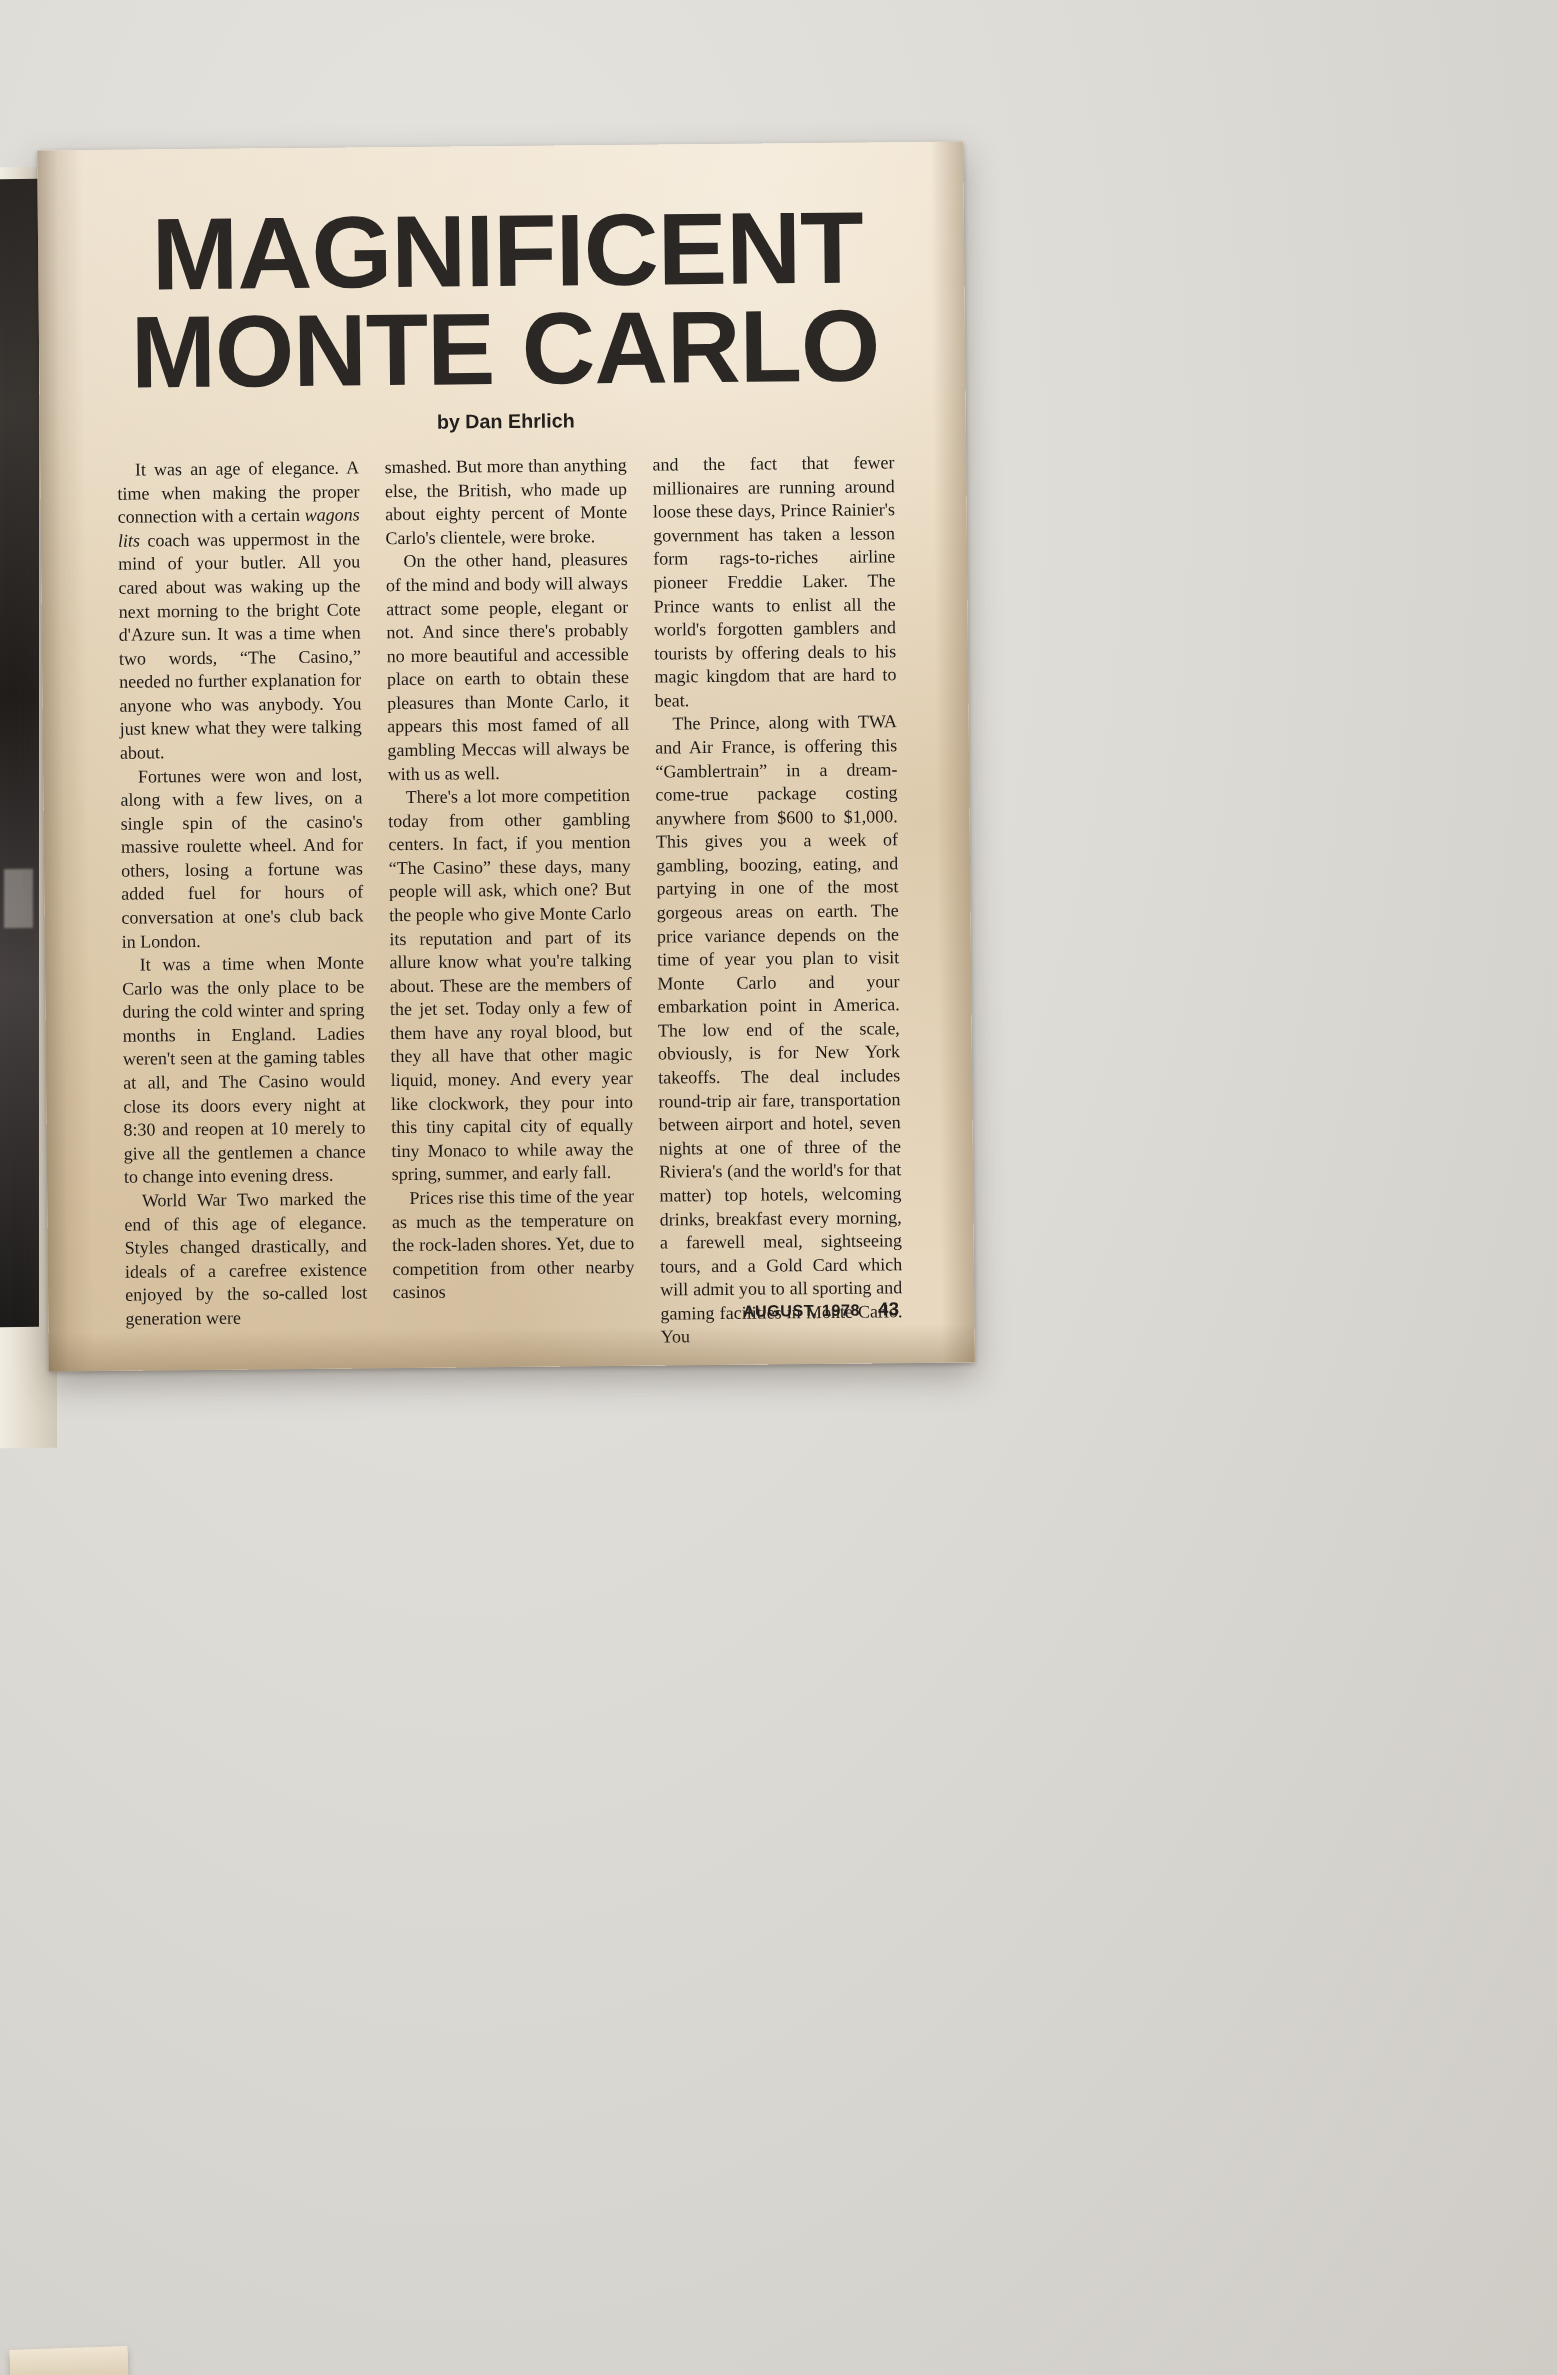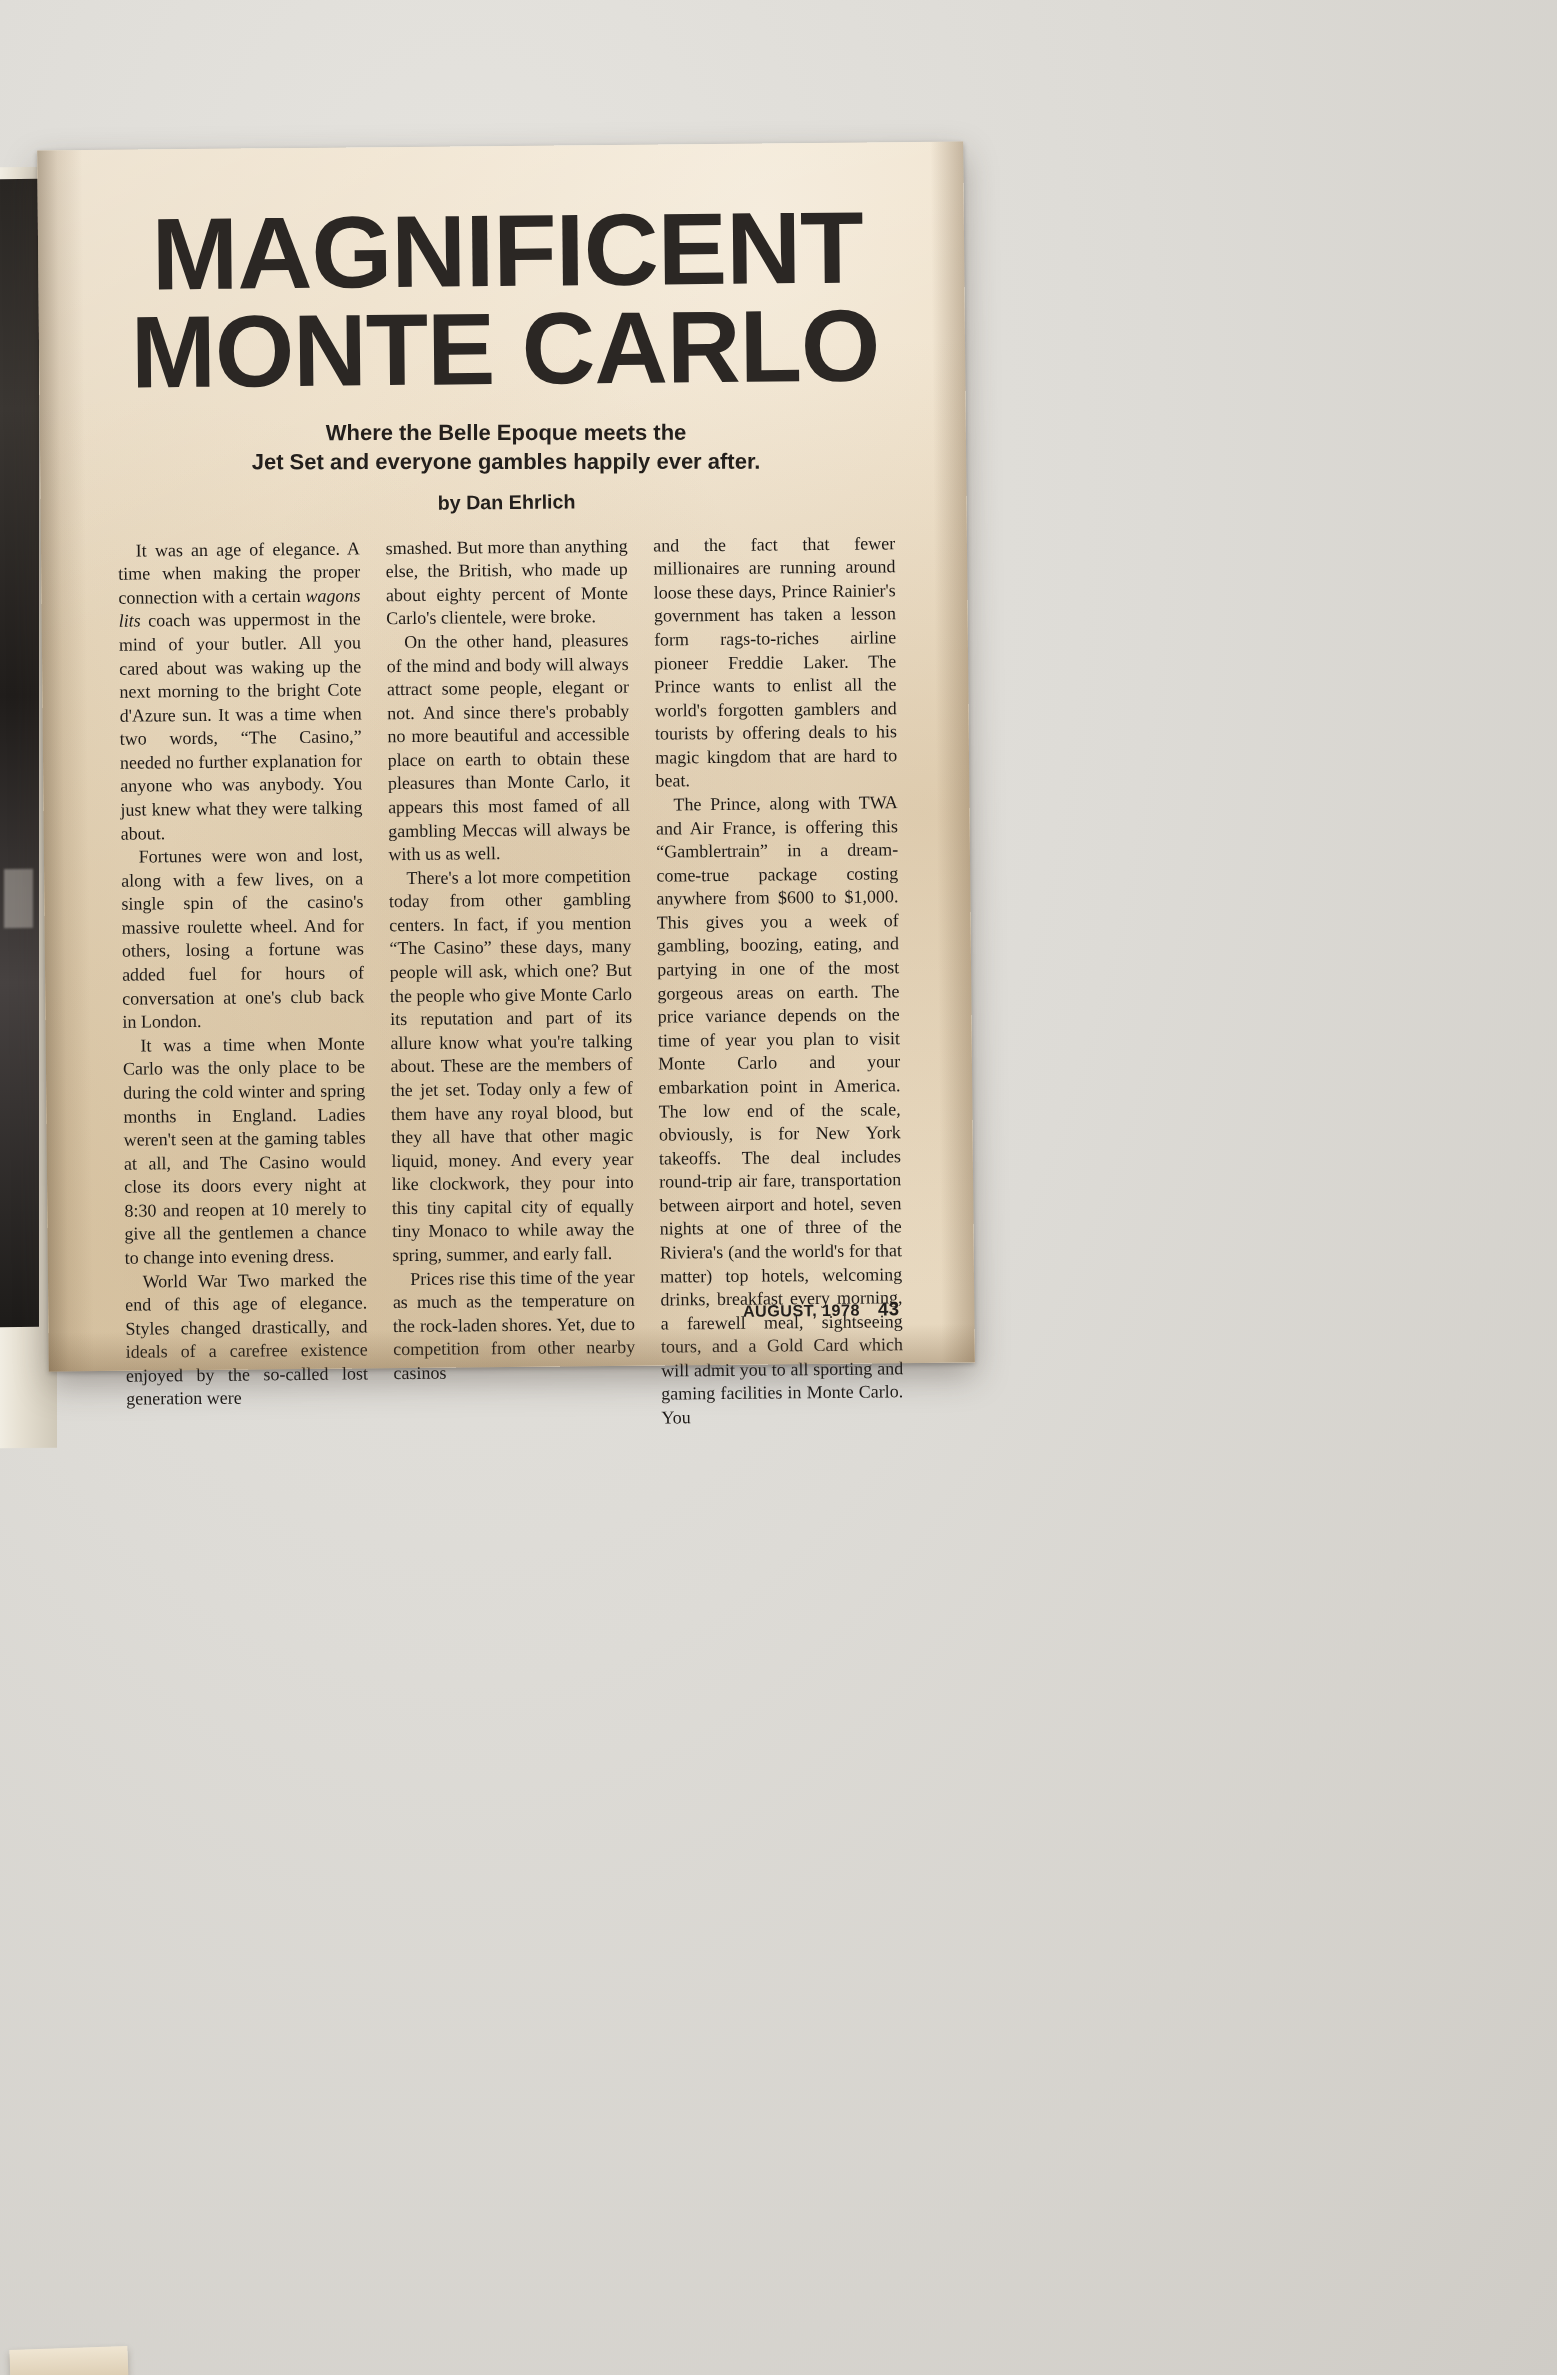--- a/index.html
+++ b/index.html
@@ -204,24 +204,20 @@
     <div class="stain-a"></div>
     <div class="sheen"></div>
 
     <div class="content">
 
       <div class="headline">
         <span class="l1">MAGNIFICENT</span>
         <span class="l2">MONTE CARLO</span>
       </div>
 
-      <div class="deck">
-        <span class="d1">Where the Belle Epoque meets the</span>
-        <span class="d2">Jet Set and everyone gambles happily ever after.</span>
-      </div>
 
       <div class="byline">by Dan Ehrlich</div>
 
       <div class="cols">
 
         <div class="col">
           <p class="first"><span>It was an age of elegance. A time when making the proper connection with a certain </span><i>wagons lits</i><span> coach was uppermost in the mind of your butler. All you cared about was waking up the next morning to the bright Cote d'Azure sun. It was a time when two words, “The Casino,” needed no further explanation for anyone who was anybody. You just knew what they were talking about.</span></p>
           <p>Fortunes were won and lost, along with a few lives, on a single spin of the casino's massive roulette wheel. And for others, losing a fortune was added fuel for hours of conversation at one's club back in London.</p>
           <p>It was a time when Monte Carlo was the only place to be during the cold winter and spring months in England. Ladies weren't seen at the gaming tables at all, and The Casino would close its doors every night at 8:30 and reopen at 10 merely to give all the gentlemen a chance to change into evening dress.</p>
           <p>World War Two marked the end of this age of elegance. Styles changed drastically, and ideals of a carefree existence enjoyed by the so-called lost generation were</p>

